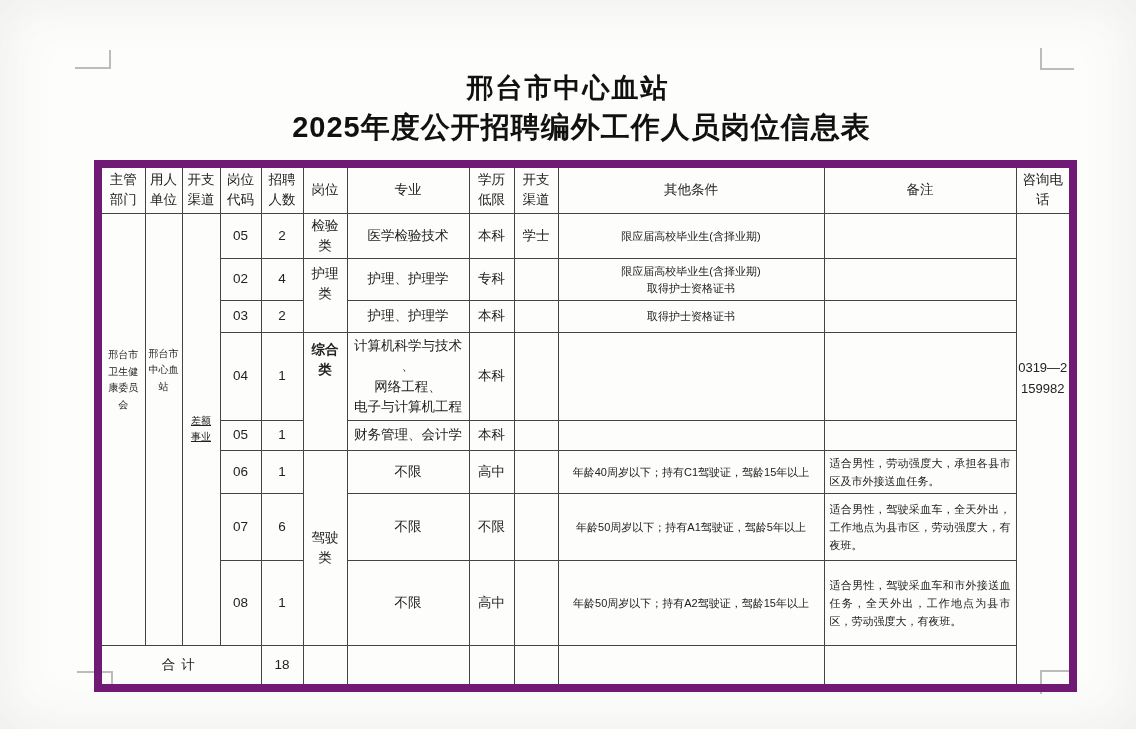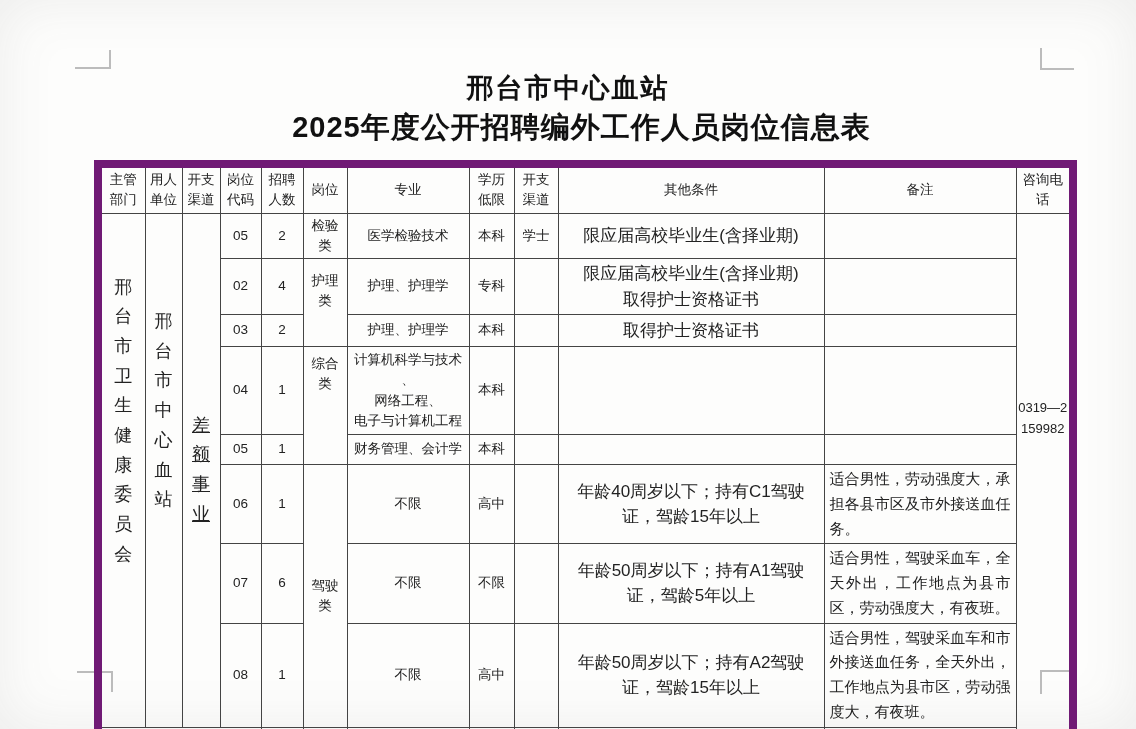--- a/index.html
+++ b/index.html
@@ -43,29 +43,29 @@
     white-space:pre-line;
     line-height:1.5;
     color:#222;
     overflow:hidden;
   }
   th{font-weight:400;}
   .rh45{height:45px}.rh33{height:33px}.rh42{height:42px}.rh32{height:32px}
   .rh88{height:88px}.rh30{height:30px}.rh43{height:43px}.rh67{height:67px}
   .rh85{height:85px}.rhT{height:42px}
 
-  .vcol{font-size:18px;line-height:1.65;padding:2px 4px;}
+  .vcol{font-size:10px;line-height:1.65;padding:2px 4px;}
   .dept{padding-bottom:100px;}
   .employer{padding-bottom:120px;padding-left:3px;padding-right:3px;}
   .channel{text-decoration:underline;}
   .cat-nurse{padding-bottom:25px;}
-  .cat-comp{padding-bottom:65px;}
+  .cat-comp{padding-bottom:65px;font-weight:bold;}
   .cat-drive{}
-  .other{font-size:17px;padding:2px 4px;}
-  .remark{font-size:15px;text-align:justify;padding:2px 5px;line-height:1.65;}
+  .other{font-size:11px;padding:2px 4px;}
+  .remark{font-size:11px;text-align:justify;padding:2px 5px;line-height:1.65;}
   .phone{font-size:13px;padding:0 1px 140px 1px;word-break:break-all;line-height:1.6;}
   .total-label{letter-spacing:6px;}
 </style>
 </head>
 <body>
 
 <div class="page">
   <div class="mark mark-tl"></div>
   <div class="mark mark-tr"></div>
   <div class="mark mark-bl"></div>

